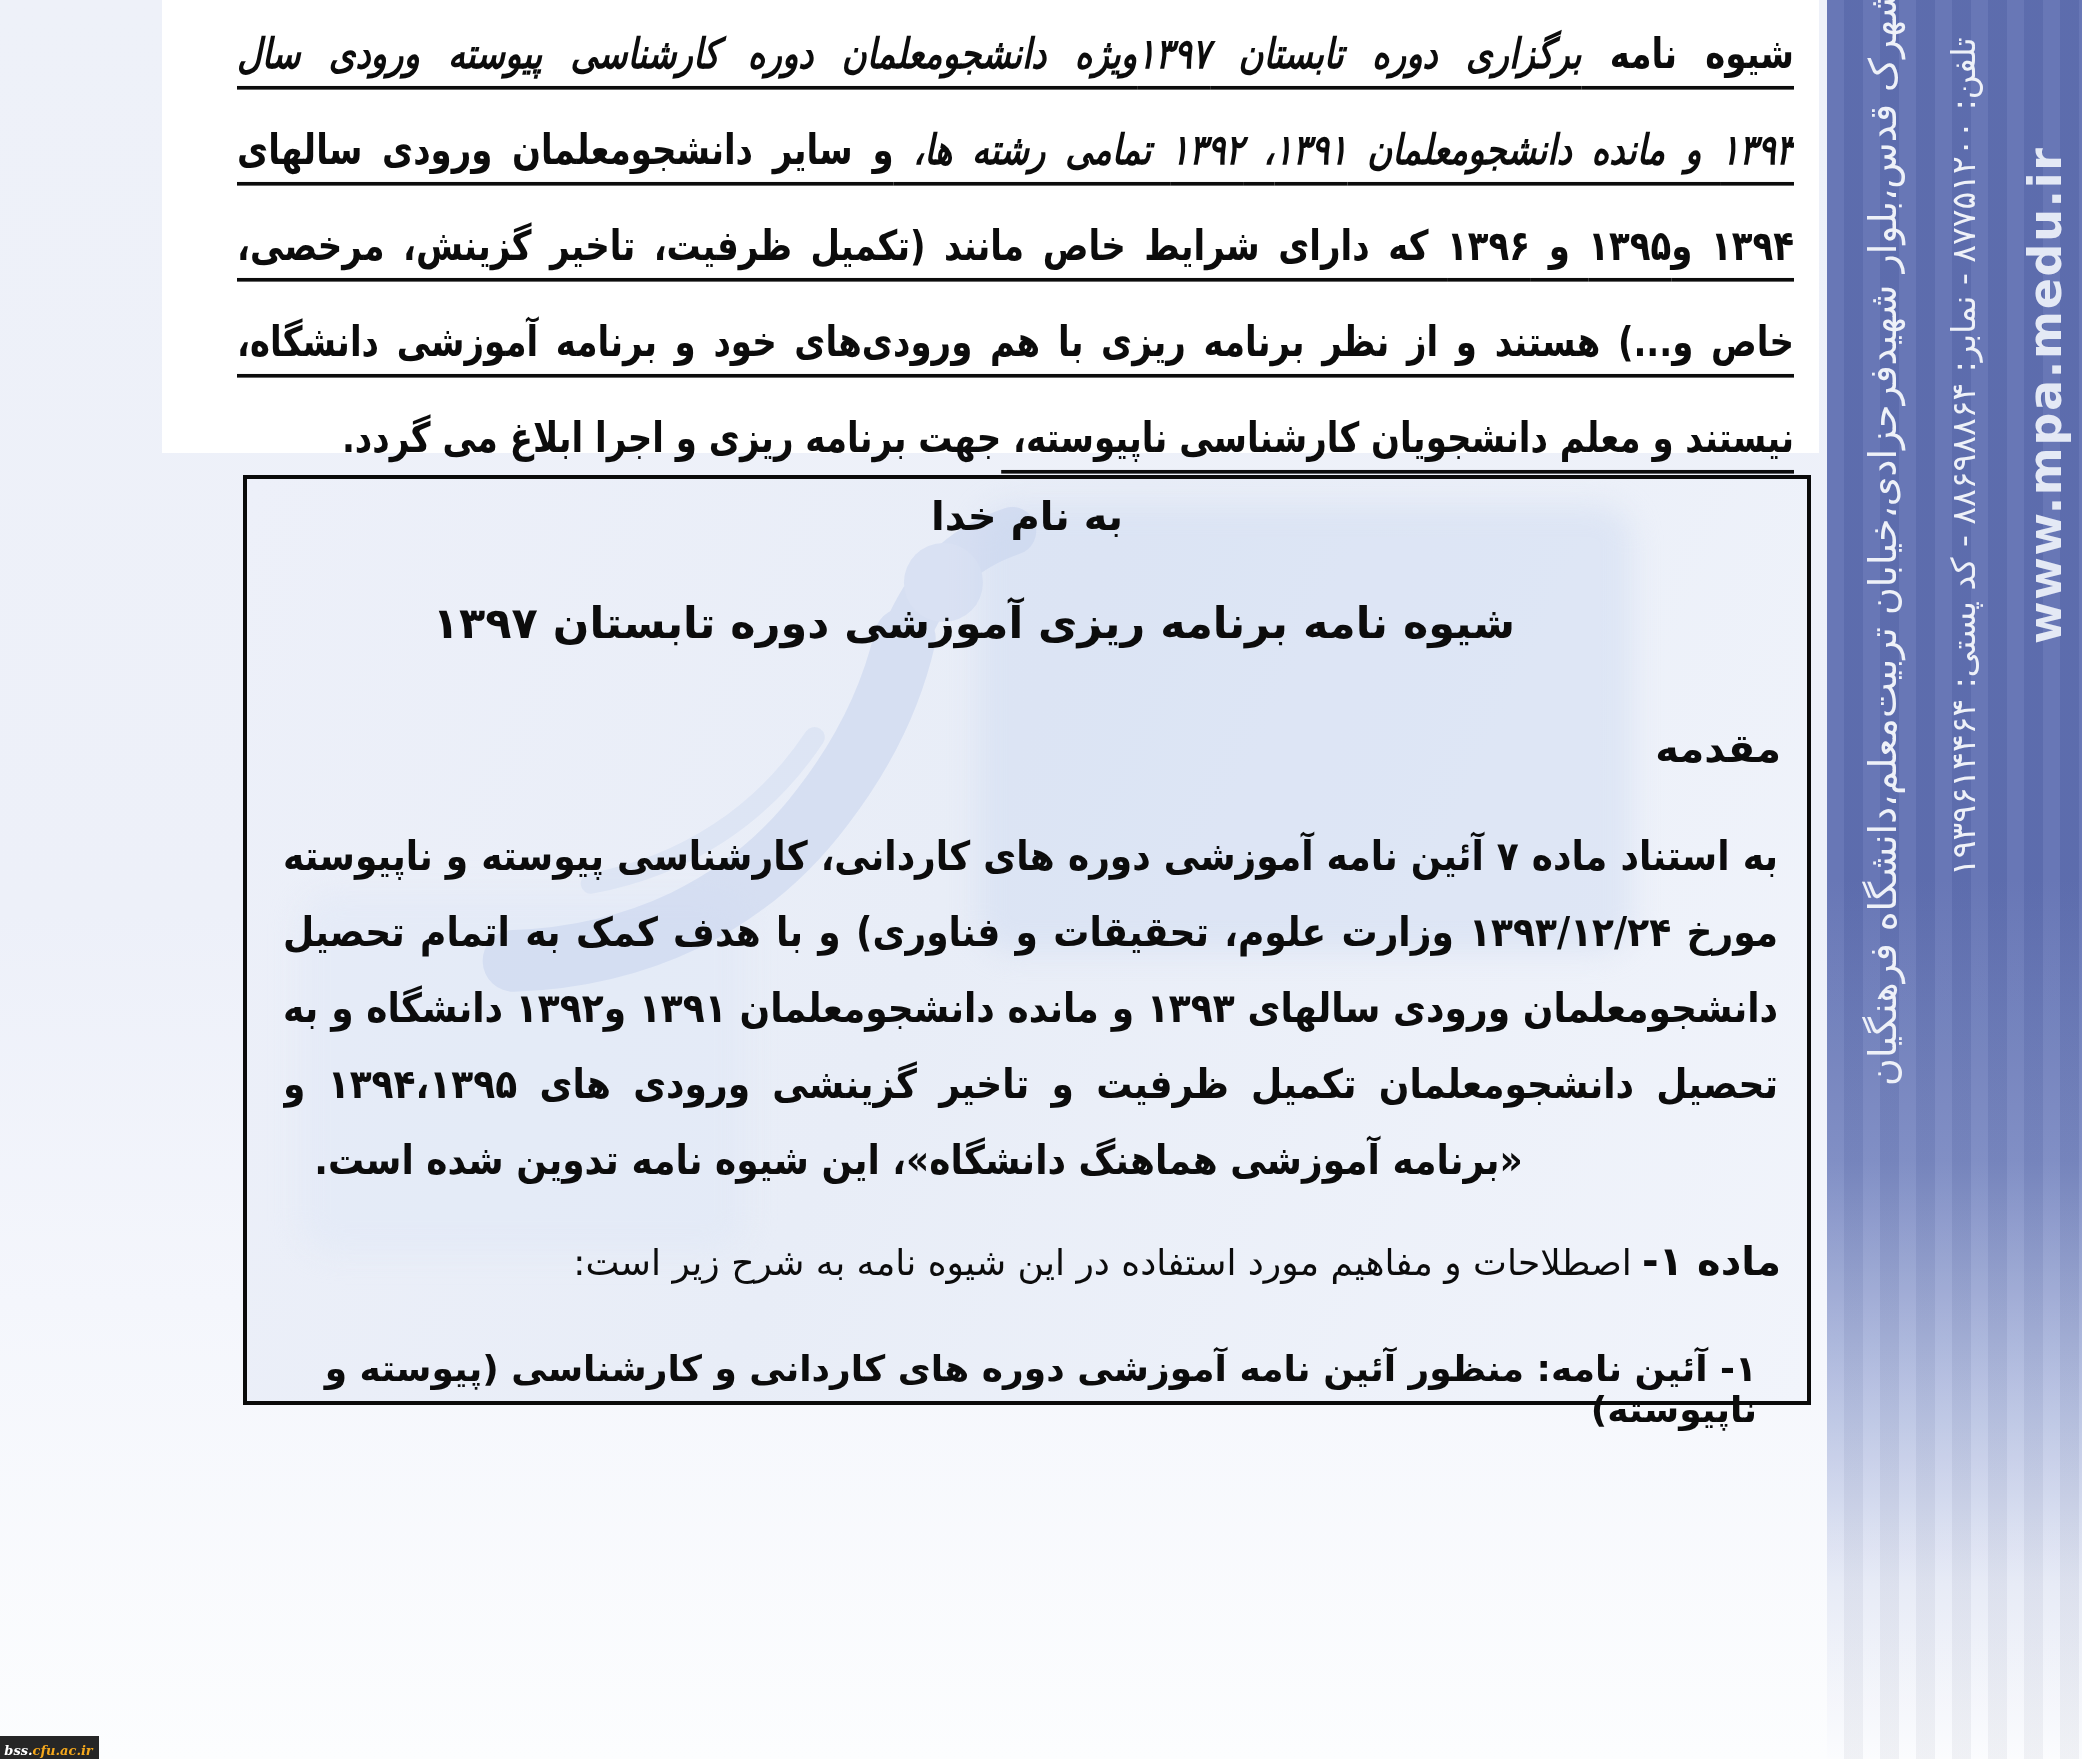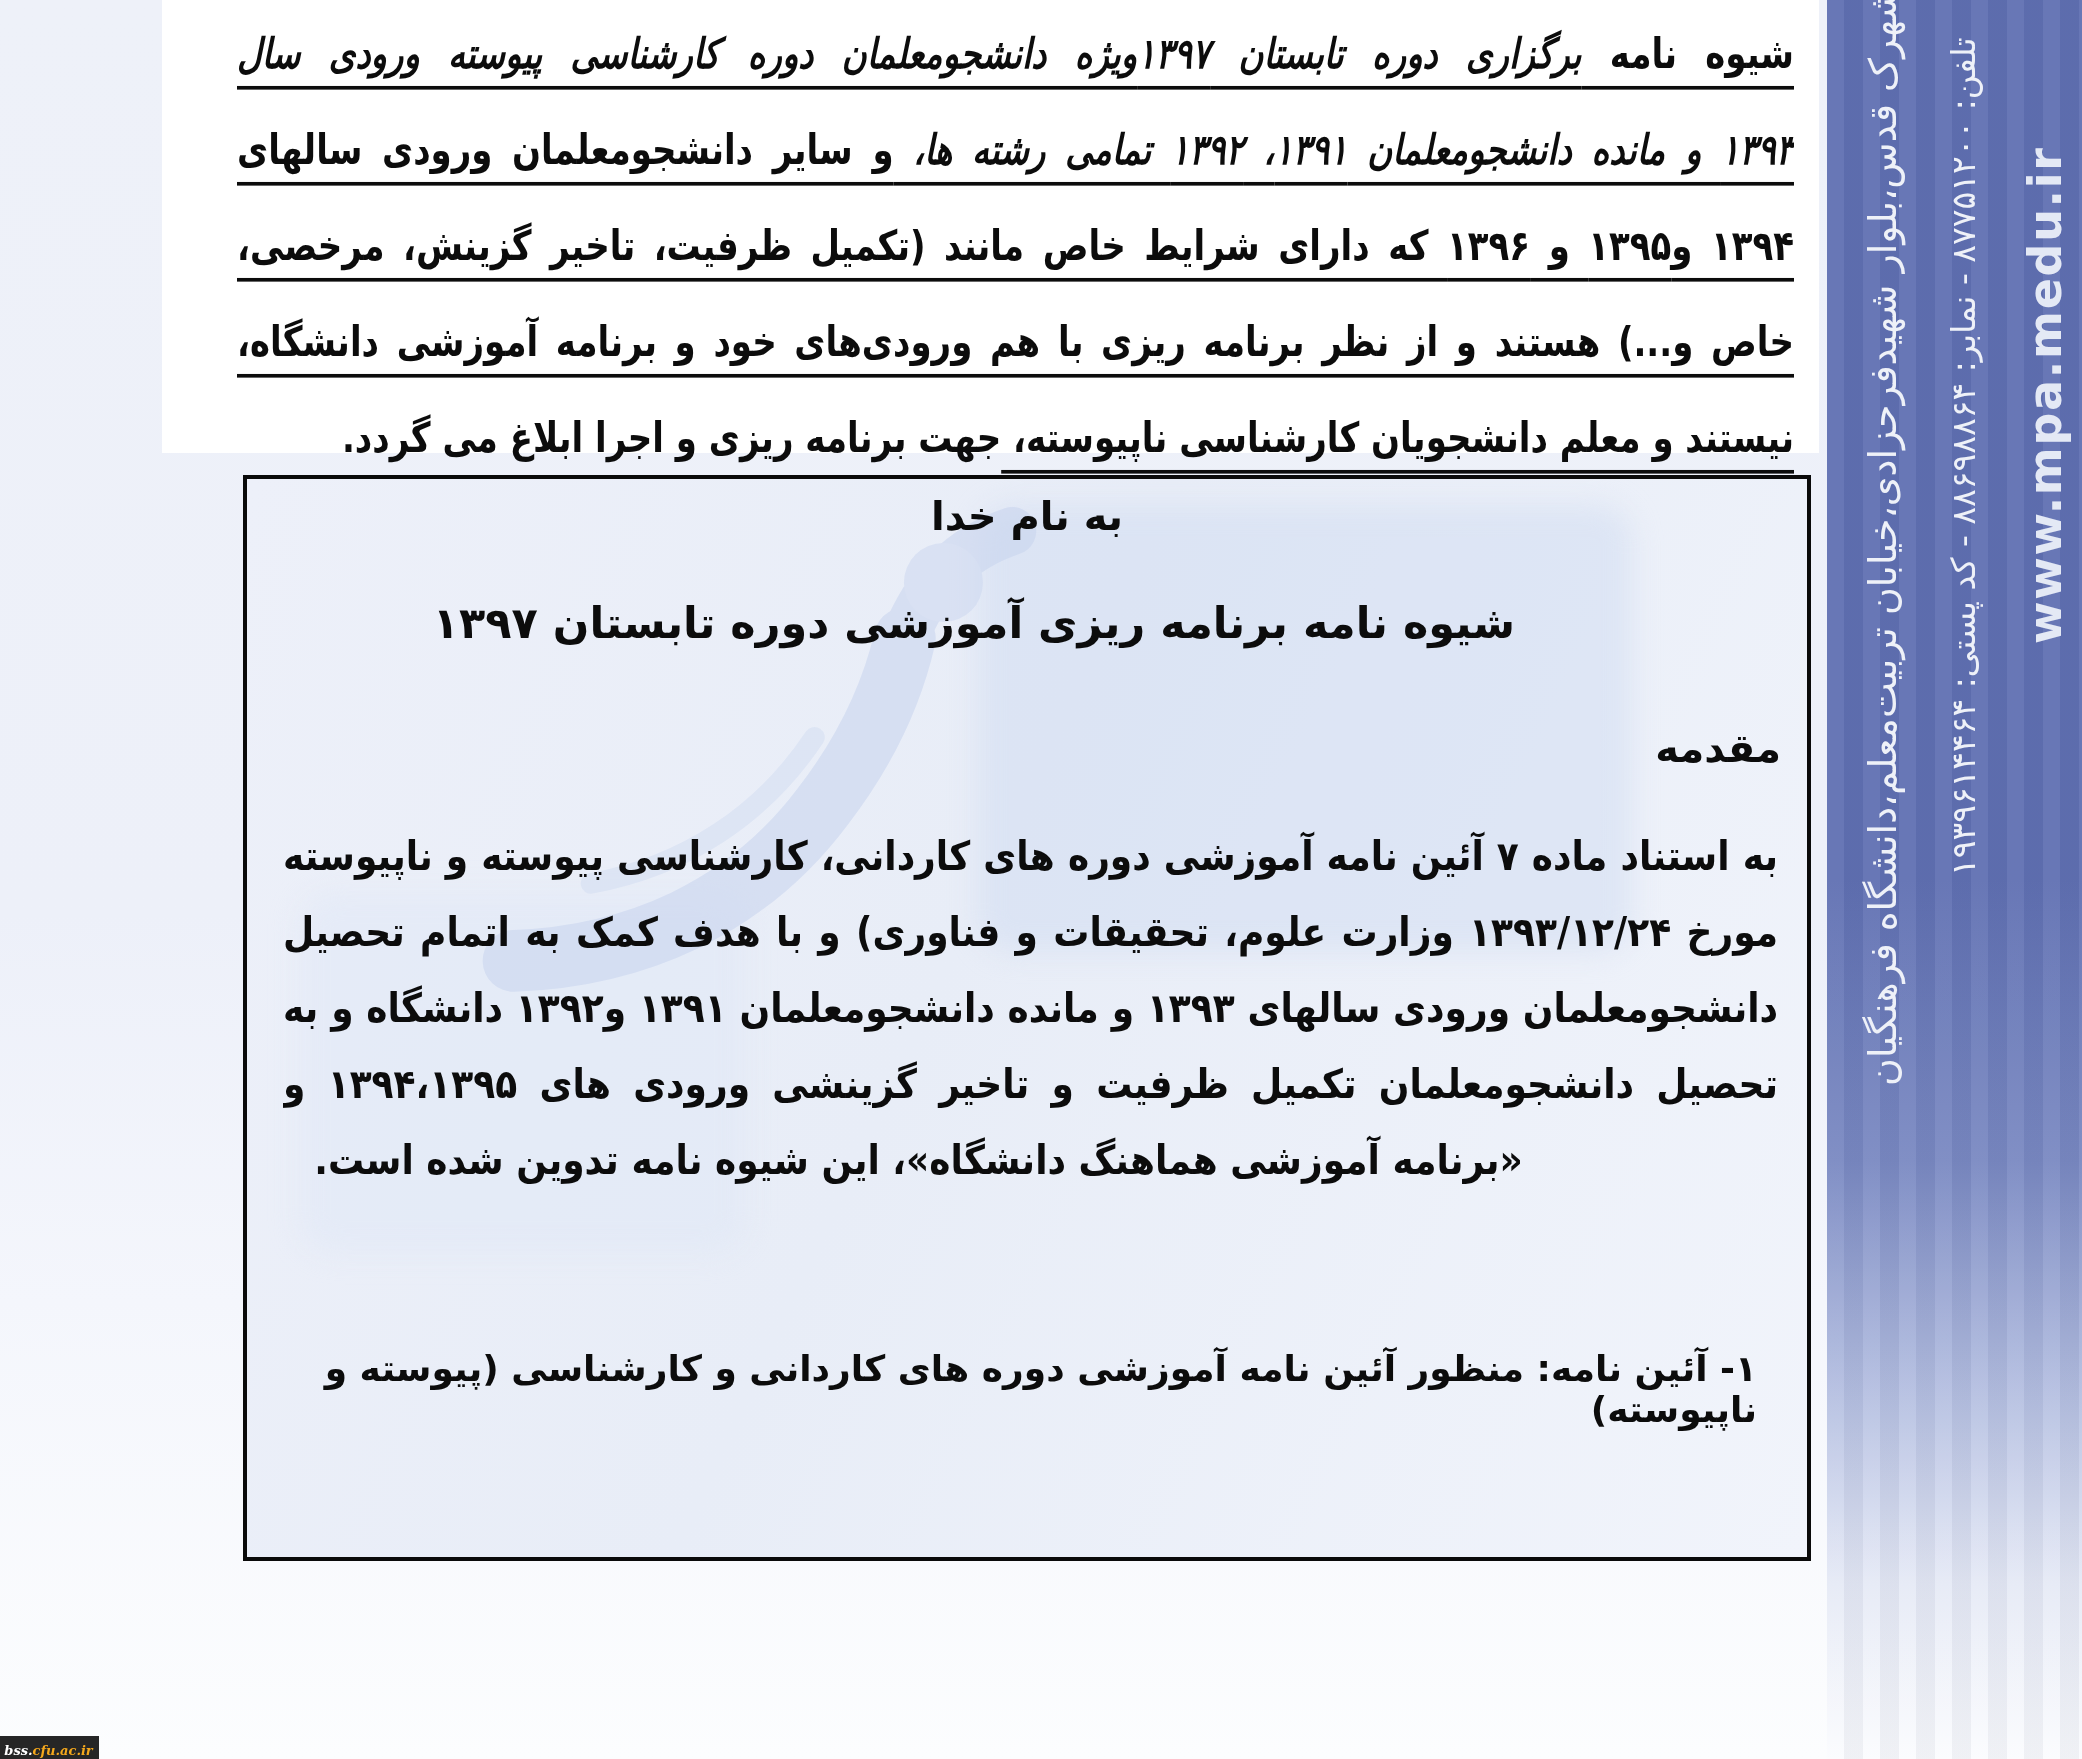--- a/index.html
+++ b/index.html
@@ -14,21 +14,21 @@
   .top-line{
     height:96px;line-height:83px;font-size:34px;font-weight:bold;
     text-align:justify;text-align-last:justify;overflow:hidden;
     transform:scaleY(1.22);transform-origin:50% 0;
   }
   .top-line.last{text-align:right;text-align-last:right;}
   .u{text-decoration:underline;text-decoration-thickness:3.4px;text-underline-offset:14.6px;text-decoration-skip-ink:none;}
   .it{font-style:italic;}
   
   .box{
-    position:absolute;left:243px;top:475px;width:1568px;height:1086px;box-sizing:border-box;
+    position:absolute;left:243px;top:475px;width:1568px;height:930px;box-sizing:border-box;
     border:4.3px solid #0a0a0a;
     background:linear-gradient(115deg,#edf0f9 0%,#e8edf7 45%,#f1f4fb 100%);
   }
   .watermark{position:absolute;left:215px;top:0;width:619px;height:551px;opacity:.55;}
   .patch{position:absolute;border-radius:34px;filter:blur(13.8px);}
   .patch.p1{left:731px;top:26px;width:654px;height:447px;background:rgba(208,219,242,.5);}
   .patch.p2{left:52px;top:413px;width:447px;height:361px;background:rgba(222,230,246,.45);}
   .box-center{position:absolute;width:100%;text-align:center;font-weight:bold;direction:rtl;}
   .bismillah{top:13.8px;font-size:40px;}
   .box-title{top:119px;font-size:43px;left:-53px;}
@@ -94,20 +94,23 @@
     <div class="intro-head" lang="fa">مقدمه</div>
 
     <div class="intro" lang="fa">
       <div class="p-line">به استناد ماده ۷ آئین نامه آموزشی دوره های کاردانی، کارشناسی پیوسته و ناپیوسته (ابلاغیه</div>
       <div class="p-line">مورخ ۱۳۹۳/۱۲/۲۴ وزارت علوم، تحقیقات و فناوری) و با هدف کمک به اتمام تحصیل به موقع</div>
       <div class="p-line">دانشجومعلمان ورودی سالهای ۱۳۹۳ و مانده دانشجومعلمان ۱۳۹۱ و۱۳۹۲ دانشگاه و به سامان شدن</div>
       <div class="p-line">تحصیل دانشجومعلمان تکمیل ظرفیت و تاخیر گزینشی ورودی های ۱۳۹۴،۱۳۹۵ و ۱۳۹۶، با</div>
       <div class="p-line p-last">«برنامه آموزشی هماهنگ دانشگاه»، این شیوه نامه تدوین شده است.</div>
     </div>
 
+    <div class="article" lang="fa">
+      <span class="a-label">ماده ۱-</span><span class="a-text">اصطلاحات و مفاهیم مورد استفاده در این شیوه نامه به شرح زیر است:</span>
+    </div>
 
     <div class="item" lang="fa">۱- آئین نامه: منظور آئین نامه آموزشی دوره های کاردانی و کارشناسی (پیوسته و ناپیوسته)</div>
   </div>
 
   <div class="band">
     <div class="vline addr" lang="fa">شهرک قدس،بلوار شهیدفرحزادی،خیابان تربیت‌معلم،دانشگاه فرهنگیان</div>
     <div class="vline phone" lang="fa">تلفن: ۸۷۷۵۱۲۰۰ - نمابر: ۸۸۶۹۸۸۶۴ - کد پستی: ۱۹۳۹۶۱۴۴۶۴</div>
     <div class="vline url">www.mpa.medu.ir</div>
   </div>
 

